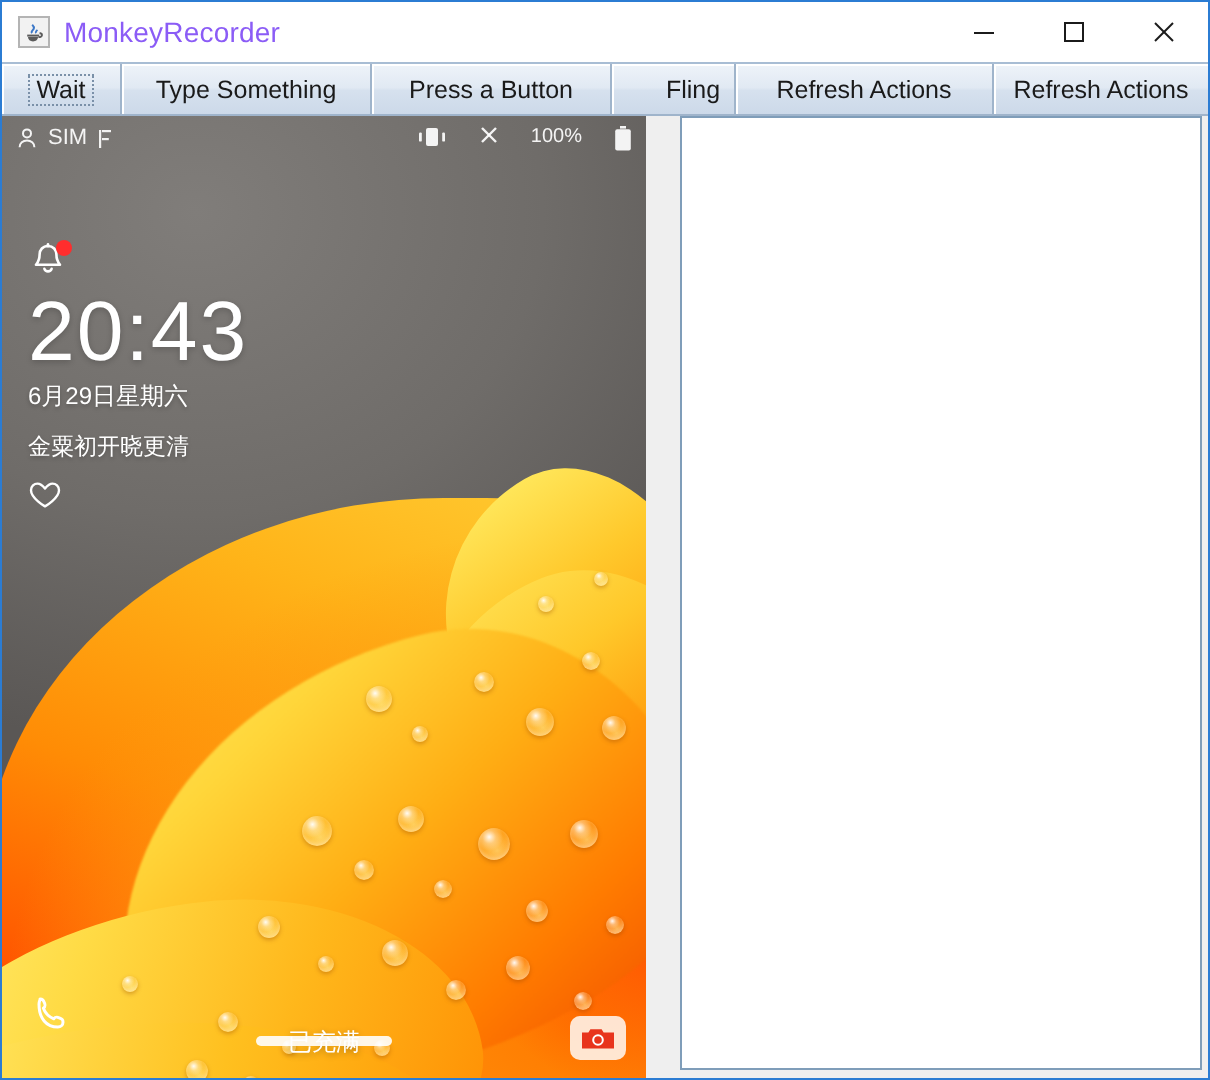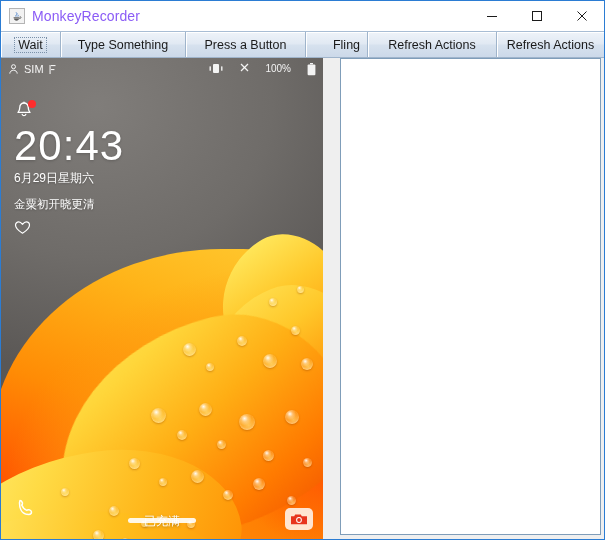--- a/index.html
+++ b/index.html
@@ -210,21 +210,21 @@
     margin-left: auto;
     display: flex;
     align-items: flex-start;
     gap: 16px;
     font-size: 10px;
   }
   #battery-pct { letter-spacing: 0px; }
 
   #lock-info {
     position: absolute;
-    left: 13px; top: 42px;
+    left: 13px; top: 62px;
     z-index: 5;
     color: #ffffff;
   }
   #bell-wrap { position: relative; width: 22px; height: 22px; }
   #notif-dot {
     position: absolute;
     right: 0px; top: 0px;
     width: 8px; height: 8px;
     border-radius: 50%;
     background: #ff2d2d;

